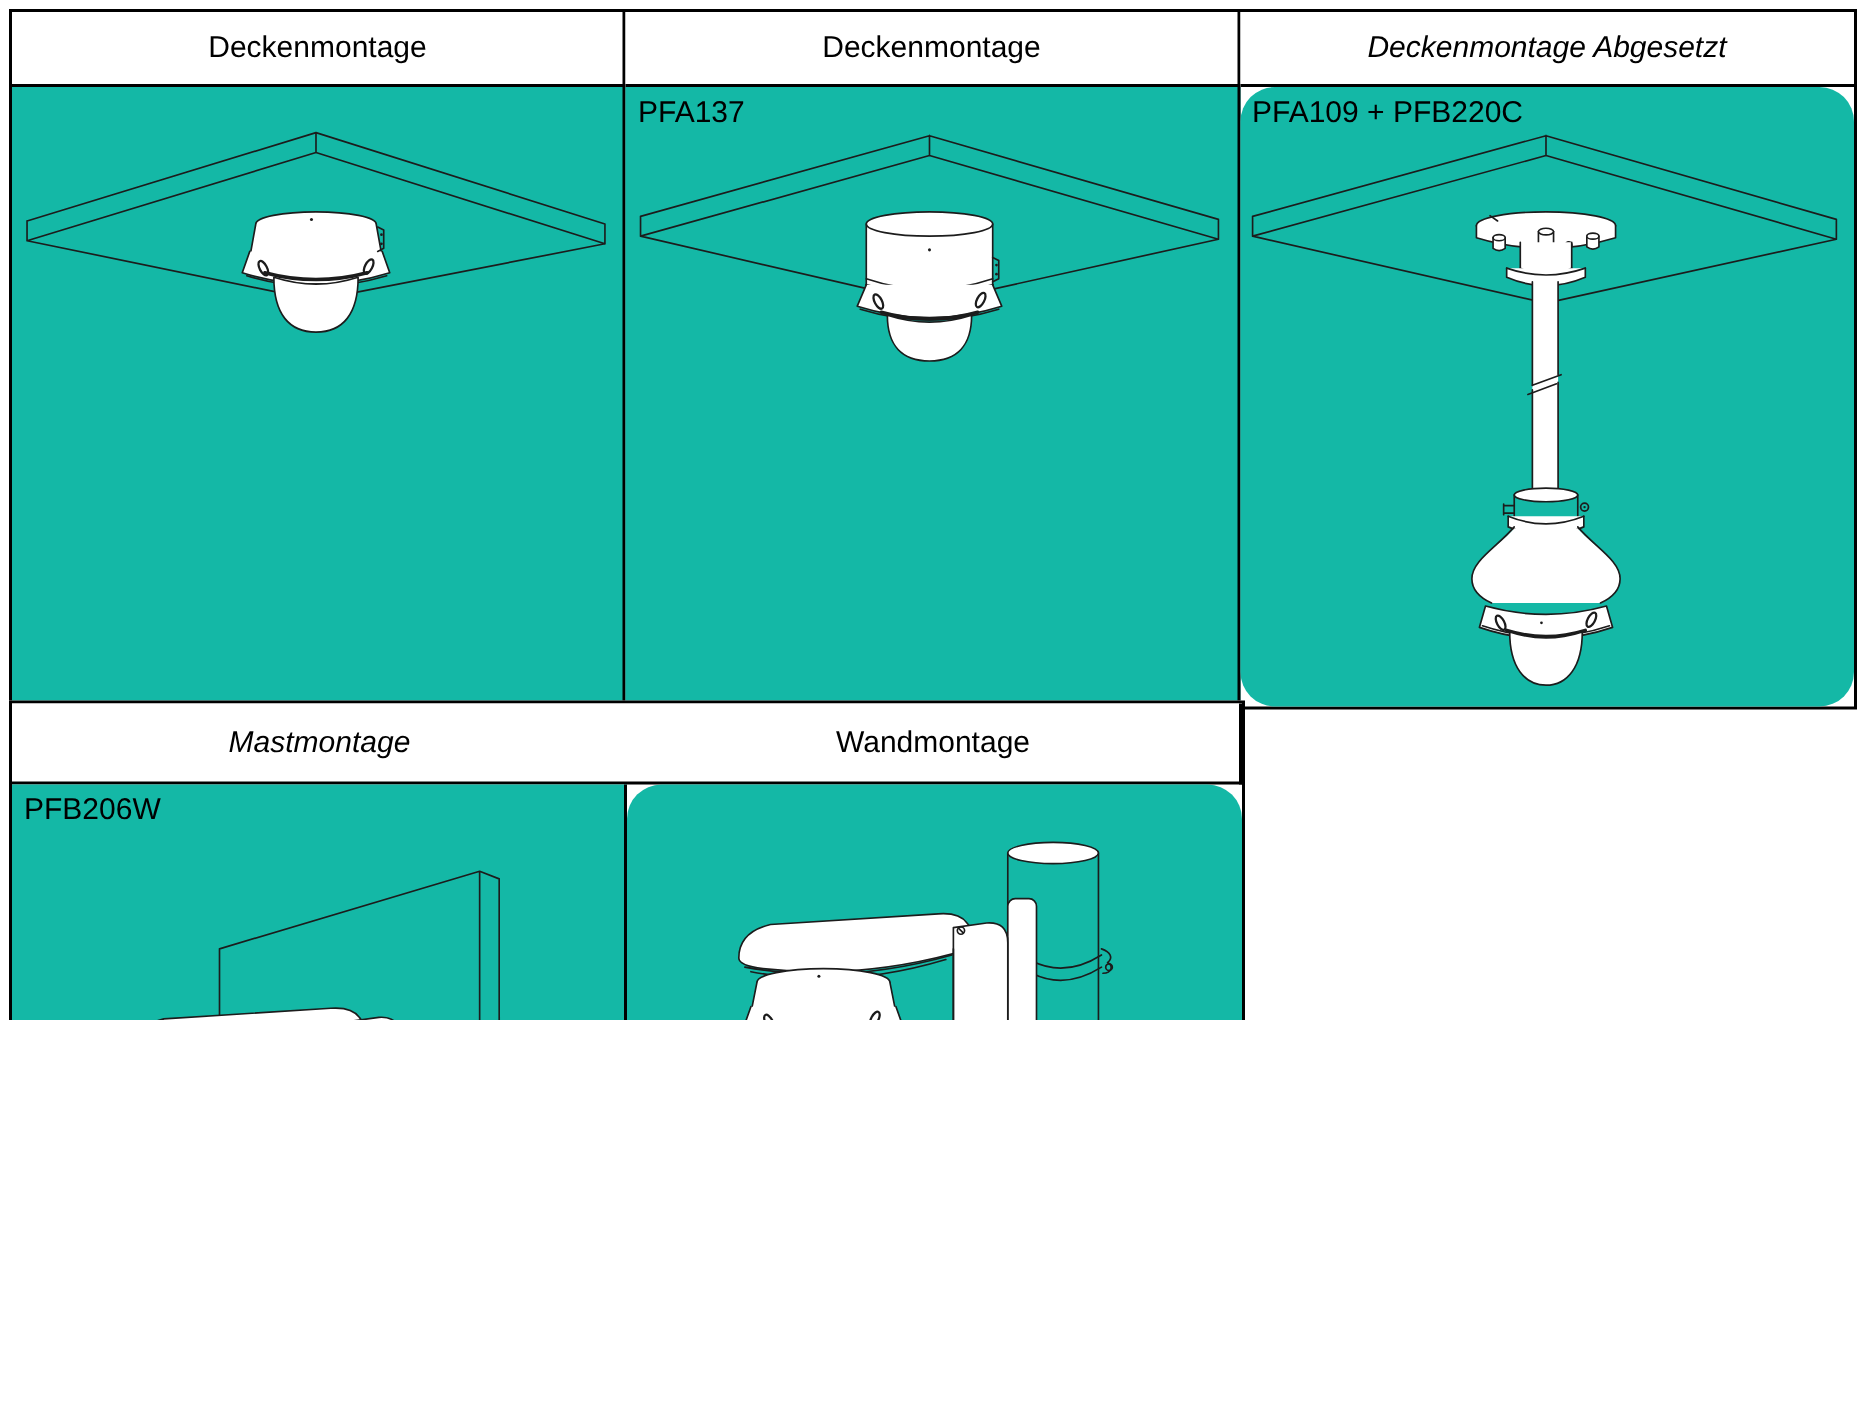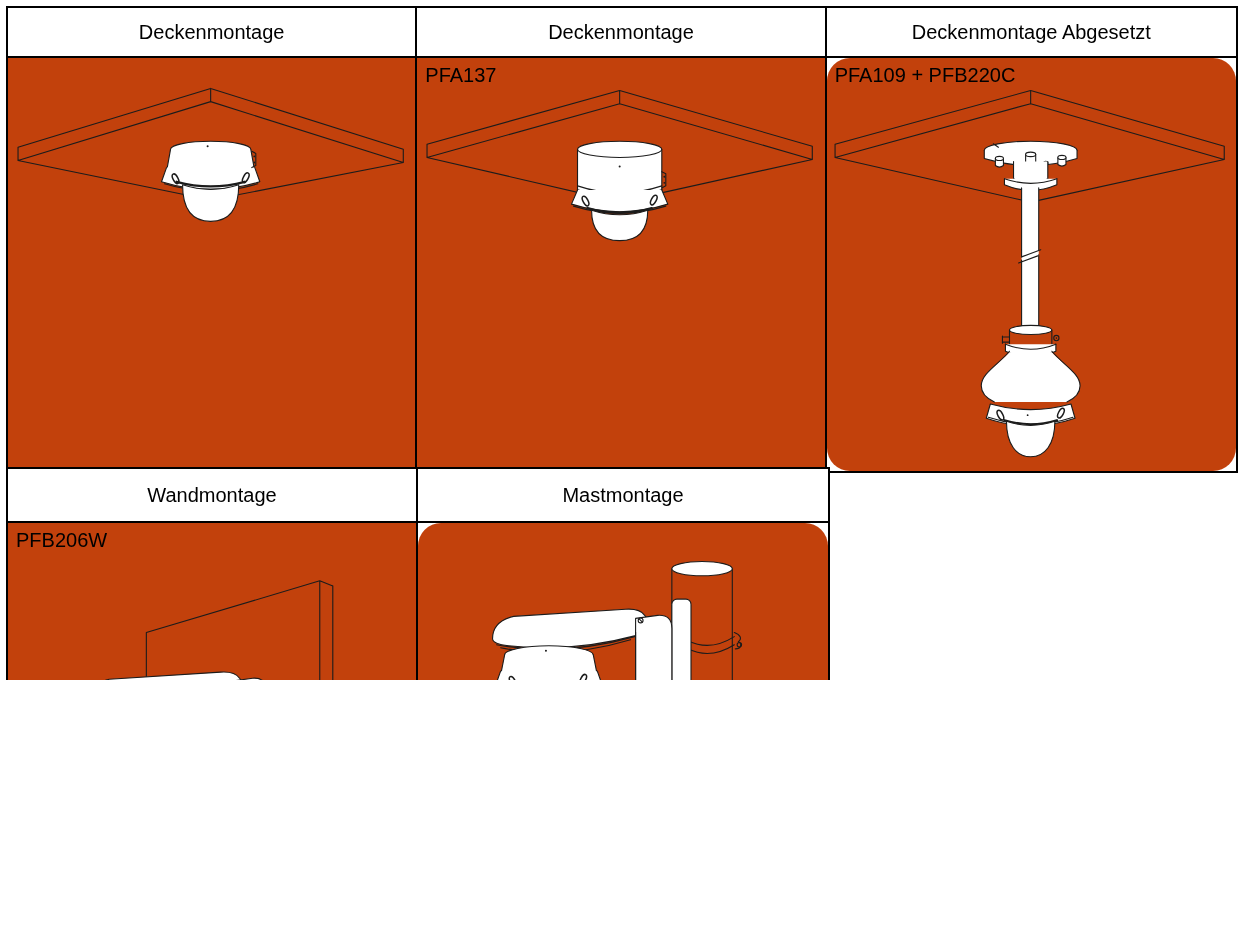--- a/index.html
+++ b/index.html
@@ -6,22 +6,22 @@
   .page{position:relative;width:1241px;height:680px;background:#ffffff;
         font-family:"Liberation Sans",sans-serif;color:#000;overflow:hidden;}
   .section{position:absolute;border:2px solid #000;display:grid;background:#fff;}
   .sec-top{left:6px;top:6px;width:1228px;height:463px;
            grid-template-columns:1fr 1fr 1fr;grid-template-rows:50px 1fr;}
   .sec-bottom{left:6px;top:467px;width:820px;height:468px;
            grid-template-columns:1fr 1fr;grid-template-rows:54px 1fr;}
   .hcell{border-right:2px solid #000;border-bottom:2px solid #000;
          display:flex;align-items:center;justify-content:center;
          font-size:20px;line-height:1;background:#fff;}
-  .hcell.last{border-right:none;}
-  .dcell{border-right:2px solid #000;position:relative;background:#c2410c;overflow:hidden;padding-left:43px;}
+  .hcell.last{border-right:none;font-style:italic;}
+  .dcell{border-right:2px solid #000;position:relative;background:#14b8a6;overflow:hidden;padding-left:43px;}
   .dcell.last{border-right:none;border-radius:23px;}
   .cell-label{position:absolute;top:6px;left:8px;font-size:20px;line-height:1.15;
               white-space:nowrap;z-index:2;}
   .draw{position:absolute;left:0;top:0;width:100%;height:100%;display:block;}
   
   .s{stroke:#1c1c1c;stroke-width:1.1;fill:none;stroke-linecap:round;stroke-linejoin:round;}
   .f{stroke:#1c1c1c;stroke-width:1.1;fill:#fff;stroke-linecap:round;stroke-linejoin:round;}
   .fn{fill:#fff;stroke:none;}
   .th{stroke:#1c1c1c;stroke-width:2.3;fill:none;stroke-linecap:round;}
   .md{stroke:#1c1c1c;stroke-width:1.5;fill:none;stroke-linecap:round;}
@@ -133,22 +133,22 @@
           <ellipse class="md" cx="232" cy="350" rx="2.4" ry="5.2" transform="rotate(28 232 350)"></ellipse>
           <path class="th" d="M176,357 Q202,365 228,357"></path>
           <path class="f" d="M178,358 C178,381 188,393 202,393 C216,393 226,381 226,358 Q202,366 178,358 Z"></path>
           <circle class="d" cx="199" cy="352" r="0.9"></circle>
         </g>
       </svg>
     </div>
   </div>
 
   <div class="section sec-bottom">
+    <div class="hcell last">Mastmontage</div>
     <div class="hcell">Wandmontage</div>
-    <div class="hcell last">Mastmontage</div>
 
     <div class="dcell">
       <span class="cell-label">PFB206W</span>
       <svg class="draw" viewBox="0 0 407 408" preserveAspectRatio="none" aria-label="wall-mount-bracket-with-dome-camera">
         <g>
           <path class="s" d="M138,108 L311,57 L324,62 M324,62 L324,325 M311,57 L311,320 M311,320 L324,325 M138,108 L138,373 M138,373 L311,320 M138,373 L141,377 L318,325 L324,325"></path>
         </g>
         <g>
           <path class="f" d="M80,176 Q80,159 101,154 L212,147 Q226,146 231,153 L239,163 Q241,167 236,169 L222,173 Q158,190 96,183 Q80,181 80,176 Z"></path>
           <path class="s" d="M84,182 Q150,194 221,174 M88,185 Q150,197 217,177"></path>

